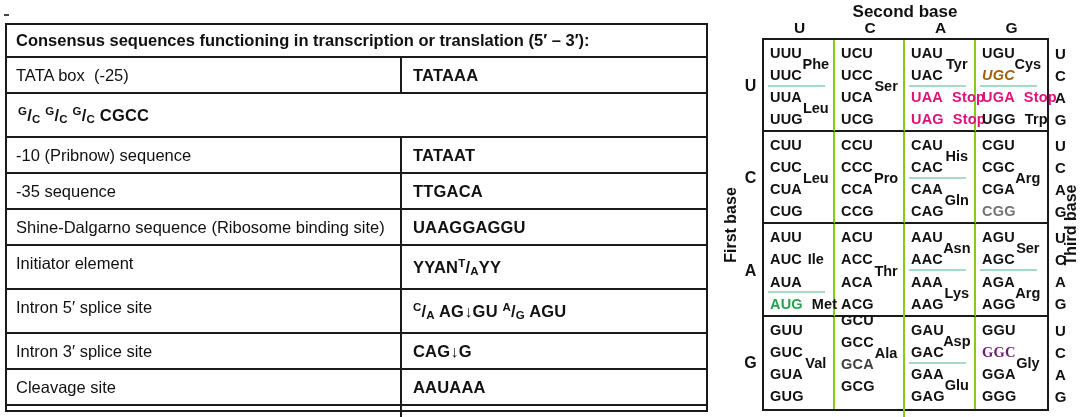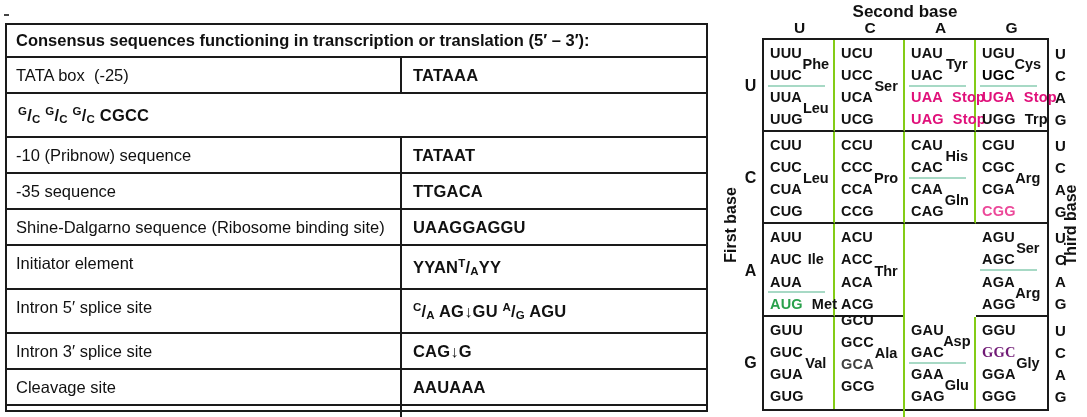--- a/index.html
+++ b/index.html
@@ -165,21 +165,21 @@
           <span class="codon-inline" style="color: rgb(224, 16, 122);">Stop</span>
         </div>
         <div class="codon-underline" style="left: 4px; width: 57px; top: 44.5px; background: rgb(167, 217, 197);"></div>
         <div class="codon-side" style="left: 35.5px; width: 32.66px; top: 2px; height: 44px;">Tyr</div>
       </div>
       <div class="codon-cell bB" style="left: 212px; top: 0px; width: 71px; height: 92px;">
         <div class="codon-line" style="top: 2px; height: 22px;">
           <span class="codon-text" style="color: rgb(17, 17, 17);">UGU</span>
         </div>
         <div class="codon-line" style="top: 24px; height: 22px;">
-          <span class="codon-text" style="color: #000000;">UGC</span>
+          <span class="codon-text" style="color: #a16207; font-style: italic;">UGC</span>
         </div>
         <div class="codon-line" style="top: 46px; height: 22px;">
           <span class="codon-text" style="color: rgb(224, 16, 122);">UGA</span>
           <span class="codon-inline" style="color: rgb(224, 16, 122);">Stop</span>
         </div>
         <div class="codon-line" style="top: 68px; height: 22px;">
           <span class="codon-text" style="color: rgb(17, 17, 17);">UGG</span>
           <span class="codon-inline" style="color: rgb(17, 17, 17);">Trp</span>
         </div>
         <div class="codon-underline" style="left: 4px; width: 57px; top: 44.5px; background: rgb(167, 217, 197);"></div>
@@ -236,21 +236,21 @@
         <div class="codon-line" style="top: 2px; height: 22px;">
           <span class="codon-text" style="color: rgb(17, 17, 17);">CGU</span>
         </div>
         <div class="codon-line" style="top: 24px; height: 22px;">
           <span class="codon-text" style="color: rgb(17, 17, 17);">CGC</span>
         </div>
         <div class="codon-line" style="top: 46px; height: 22px;">
           <span class="codon-text" style="color: rgb(17, 17, 17);">CGA</span>
         </div>
         <div class="codon-line" style="top: 68px; height: 22px;">
-          <span class="codon-text" style="color: #ec4899;">CGG</span>
+          <span class="codon-text" style="color: #737373;">CGG</span>
         </div>
         <div class="codon-side" style="left: 35.5px; width: 32.66px; top: 2px; height: 88px;">Arg</div>
       </div>
       <div class="codon-cell bR bB" style="left: 0px; top: 184px; width: 71px; height: 93px;">
         <div class="codon-line" style="top: 2px; height: 22.25px; text-align: right;">
           <span class="codon-text" style="color: rgb(17, 17, 17);">AUU</span>
         </div>
         <div class="codon-line" style="top: 24.25px; height: 22.25px;">
           <span class="codon-text" style="color: rgb(17, 17, 17);">AUC</span>
         </div>
@@ -271,20 +271,37 @@
         <div class="codon-line" style="top: 24.25px; height: 22.25px;">
           <span class="codon-text" style="color: rgb(17, 17, 17);">ACC</span>
         </div>
         <div class="codon-line" style="top: 46.5px; height: 22.25px;">
           <span class="codon-text" style="color: rgb(17, 17, 17);">ACA</span>
         </div>
         <div class="codon-line" style="top: 68.75px; height: 22.25px;">
           <span class="codon-text" style="color: rgb(17, 17, 17); text-align: center;">ACG</span>
         </div>
         <div class="codon-side" style="left: 35px; width: 32.2px; top: 2px; height: 89px;">Thr</div>
+      </div>
+      <div class="codon-cell bR bB" style="left: 141px; top: 184px; width: 71px; height: 93px;">
+        <div class="codon-line" style="top: 2px; height: 22.25px;">
+          <span class="codon-text" style="color: rgb(17, 17, 17);">AAU</span>
+        </div>
+        <div class="codon-line" style="top: 24.25px; height: 22.25px;">
+          <span class="codon-text" style="color: rgb(17, 17, 17);">AAC</span>
+        </div>
+        <div class="codon-line" style="top: 46.5px; height: 22.25px;">
+          <span class="codon-text" style="color: rgb(17, 17, 17);">AAA</span>
+        </div>
+        <div class="codon-line" style="top: 68.75px; height: 22.25px;">
+          <span class="codon-text" style="color: rgb(17, 17, 17);">AAG</span>
+        </div>
+        <div class="codon-underline" style="left: 4px; width: 57px; top: 45px; background: rgb(167, 217, 197);"></div>
+        <div class="codon-side" style="left: 35.5px; width: 32.66px; top: 2px; height: 44.5px;">Asn</div>
+        <div class="codon-side" style="left: 35.5px; width: 32.66px; top: 46.5px; height: 44.5px;">Lys</div>
       </div>
       <div class="codon-cell bB" style="left: 212px; top: 184px; width: 71px; height: 93px;">
         <div class="codon-line" style="top: 2px; height: 22.25px;">
           <span class="codon-text" style="color: rgb(17, 17, 17);">AGU</span>
         </div>
         <div class="codon-line" style="top: 24.25px; height: 22.25px;">
           <span class="codon-text" style="color: rgb(17, 17, 17);">AGC</span>
         </div>
         <div class="codon-line" style="top: 46.5px; height: 22.25px;">
           <span class="codon-text" style="color: rgb(17, 17, 17);">AGA</span>

